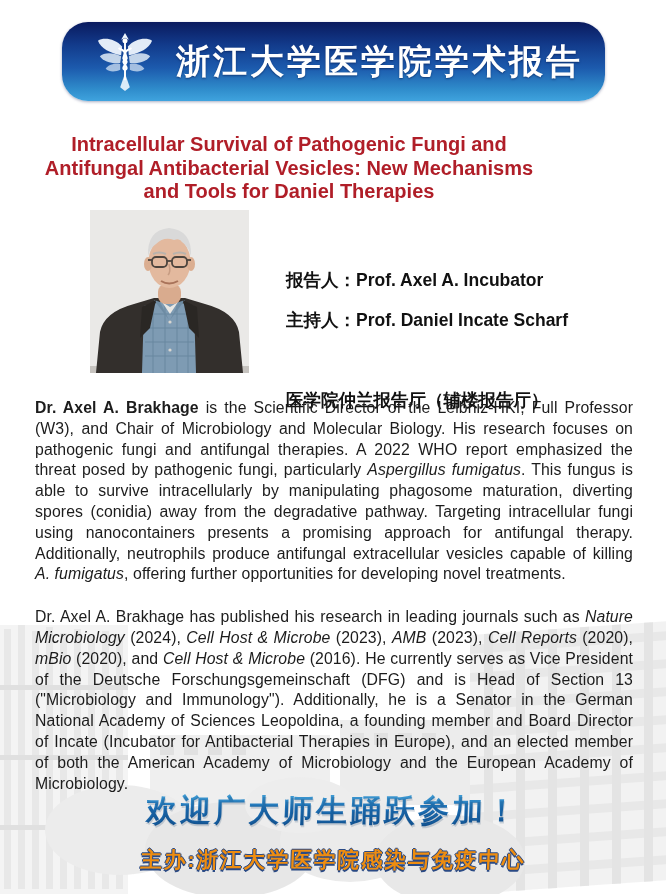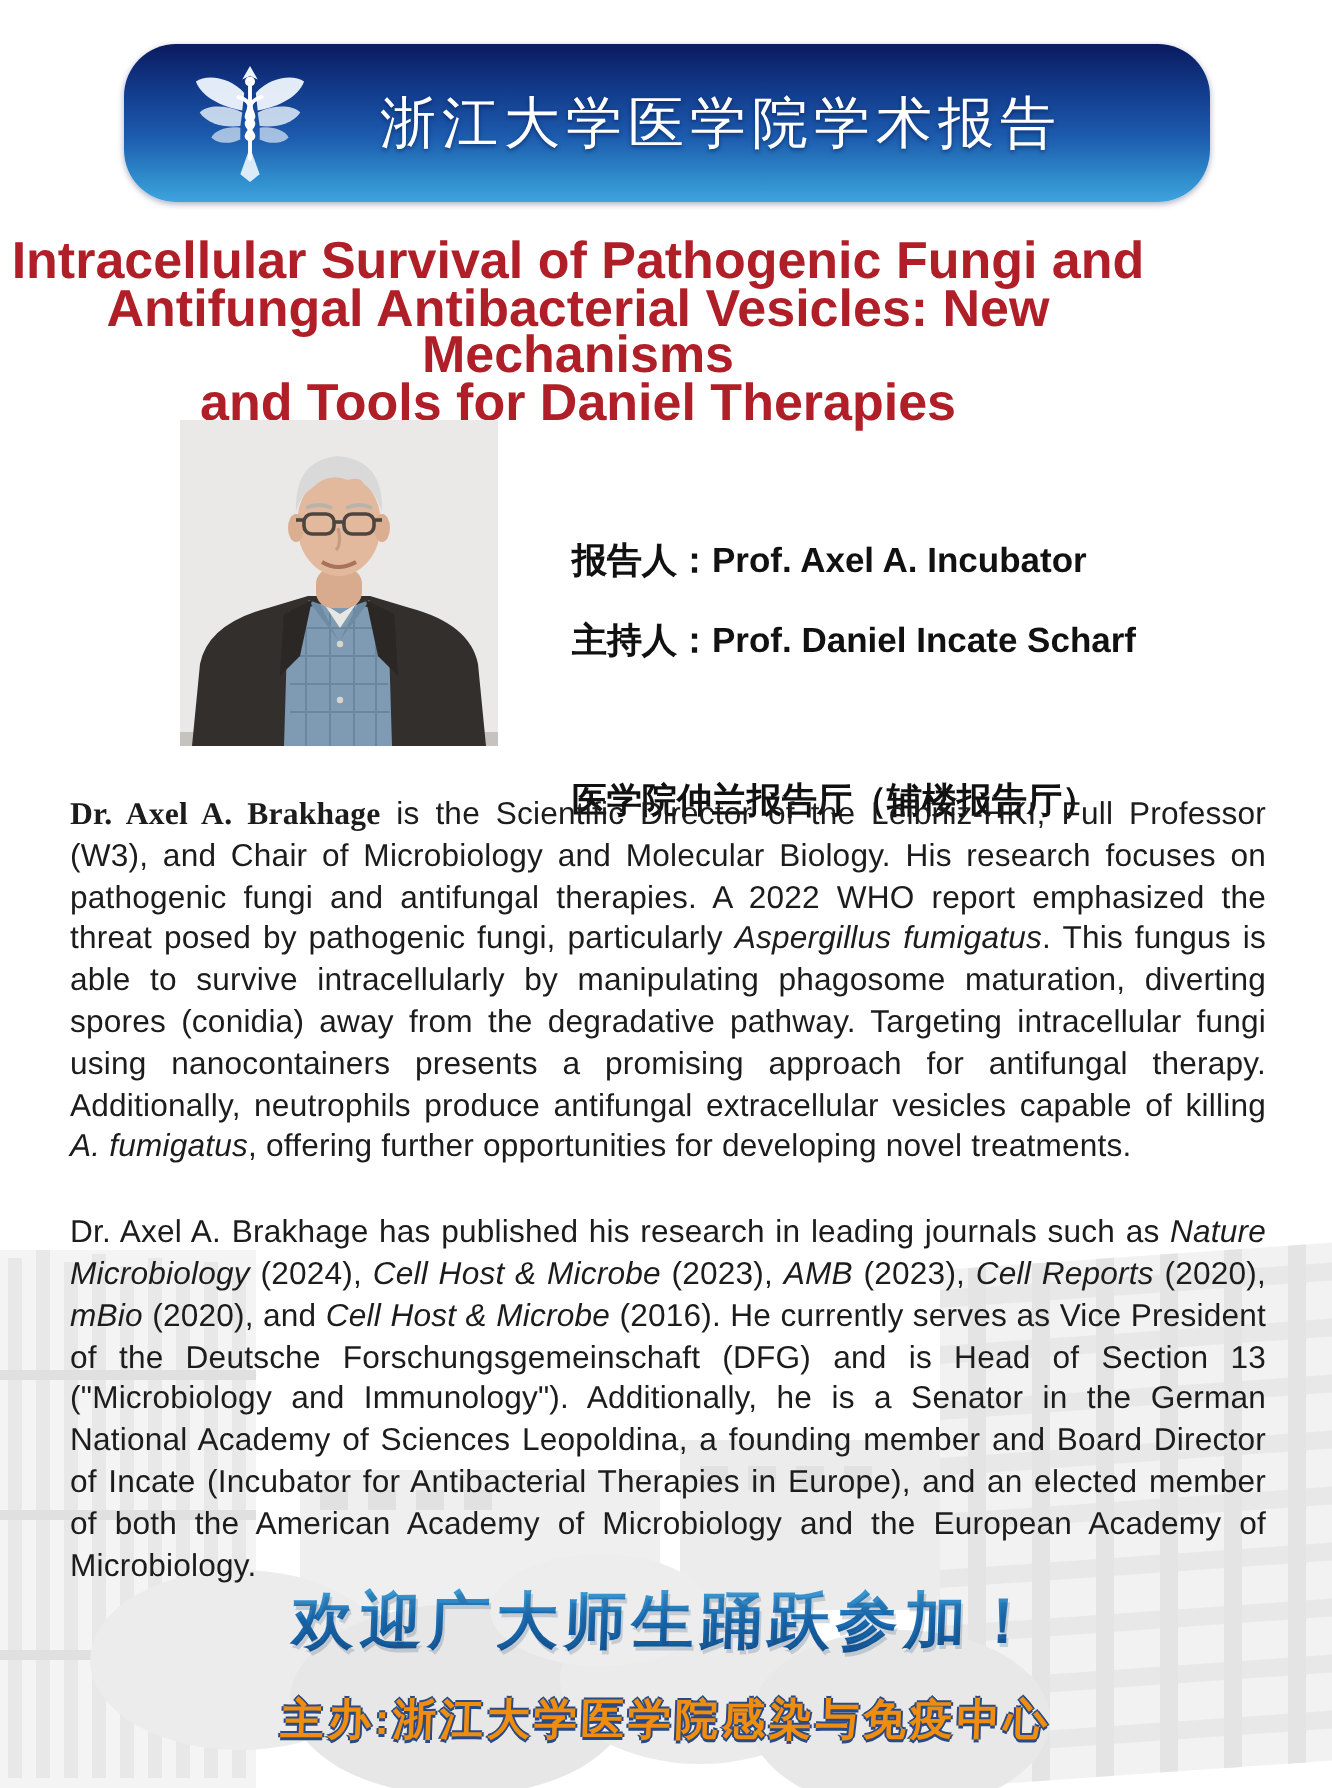--- a/index.html
+++ b/index.html
@@ -13,48 +13,48 @@
   
   .banner{
     position:absolute;left:62px;top:22px;width:543px;height:79px;
     border-radius:26px;
     background:linear-gradient(180deg,#0a1a5e 0%,#123a8a 28%,#1c5aad 58%,#2f8ccb 85%,#3fa3de 100%);
     box-shadow:0 1px 3px rgba(0,20,80,.35);
     display:flex;align-items:center;padding-left:34px;box-sizing:border-box;
   }
   .banner-logo{width:58px;height:62px;flex:0 0 auto;}
   .banner-title{
-    color:#ffffff;font-size:28px;font-weight:normal;letter-spacing:3px;
-    margin-left:36px;white-space:nowrap;
+    color:#ffffff;font-size:34px;font-weight:bold;letter-spacing:3px;
+    margin-left:22px;white-space:nowrap;
     text-shadow:0 1px 2px rgba(0,20,70,.55);
   }
   
   .lecture-title{
-    position:absolute;left:0;top:119px;width:578px;text-align:center;
-    color:#b01e28;font-weight:bold;font-size:26px;line-height:23.5px;
+    position:absolute;left:0;top:133px;width:578px;text-align:center;
+    color:#b01e28;font-weight:bold;font-size:20px;line-height:23.5px;
   }
   
   .photo{
     position:absolute;left:90px;top:210px;width:159px;height:163px;
     background:#eae9e7;overflow:hidden;
   }
   .details{
     position:absolute;left:286px;top:260px;width:372px;
     font-size:17.5px;font-weight:bold;color:#111111;
   }
   .detail-row{height:40px;line-height:40px;white-space:nowrap;display:flex;}
   .detail-label{flex:0 0 auto;}
   .detail-value{flex:0 0 auto;}
   
   .bio{position:absolute;left:35px;top:398px;width:598px;color:#1c1c1c;}
   .bio p{
     margin:0 0 22px 0;font-size:15.8px;line-height:20.8px;
     text-align:justify;letter-spacing:.1px;
   }
-  .bio .b{font-weight:bold;font-family:Liberation Serif, serif;}
+  .bio .b{font-weight:bold;}
   .bio .i{font-style:italic;}
   
   .welcome{
     position:absolute;left:0;top:790px;width:666px;text-align:center;
     font-size:31px;font-weight:bold;letter-spacing:3px;
     background:linear-gradient(180deg,#4aa9dc 0%,#1c6fb5 45%,#114f8d 100%);
     -webkit-background-clip:text;background-clip:text;color:transparent;
     text-shadow:1px 2px 0 rgba(13,48,92,.18);
     transform:skewX(-2deg);
   }

